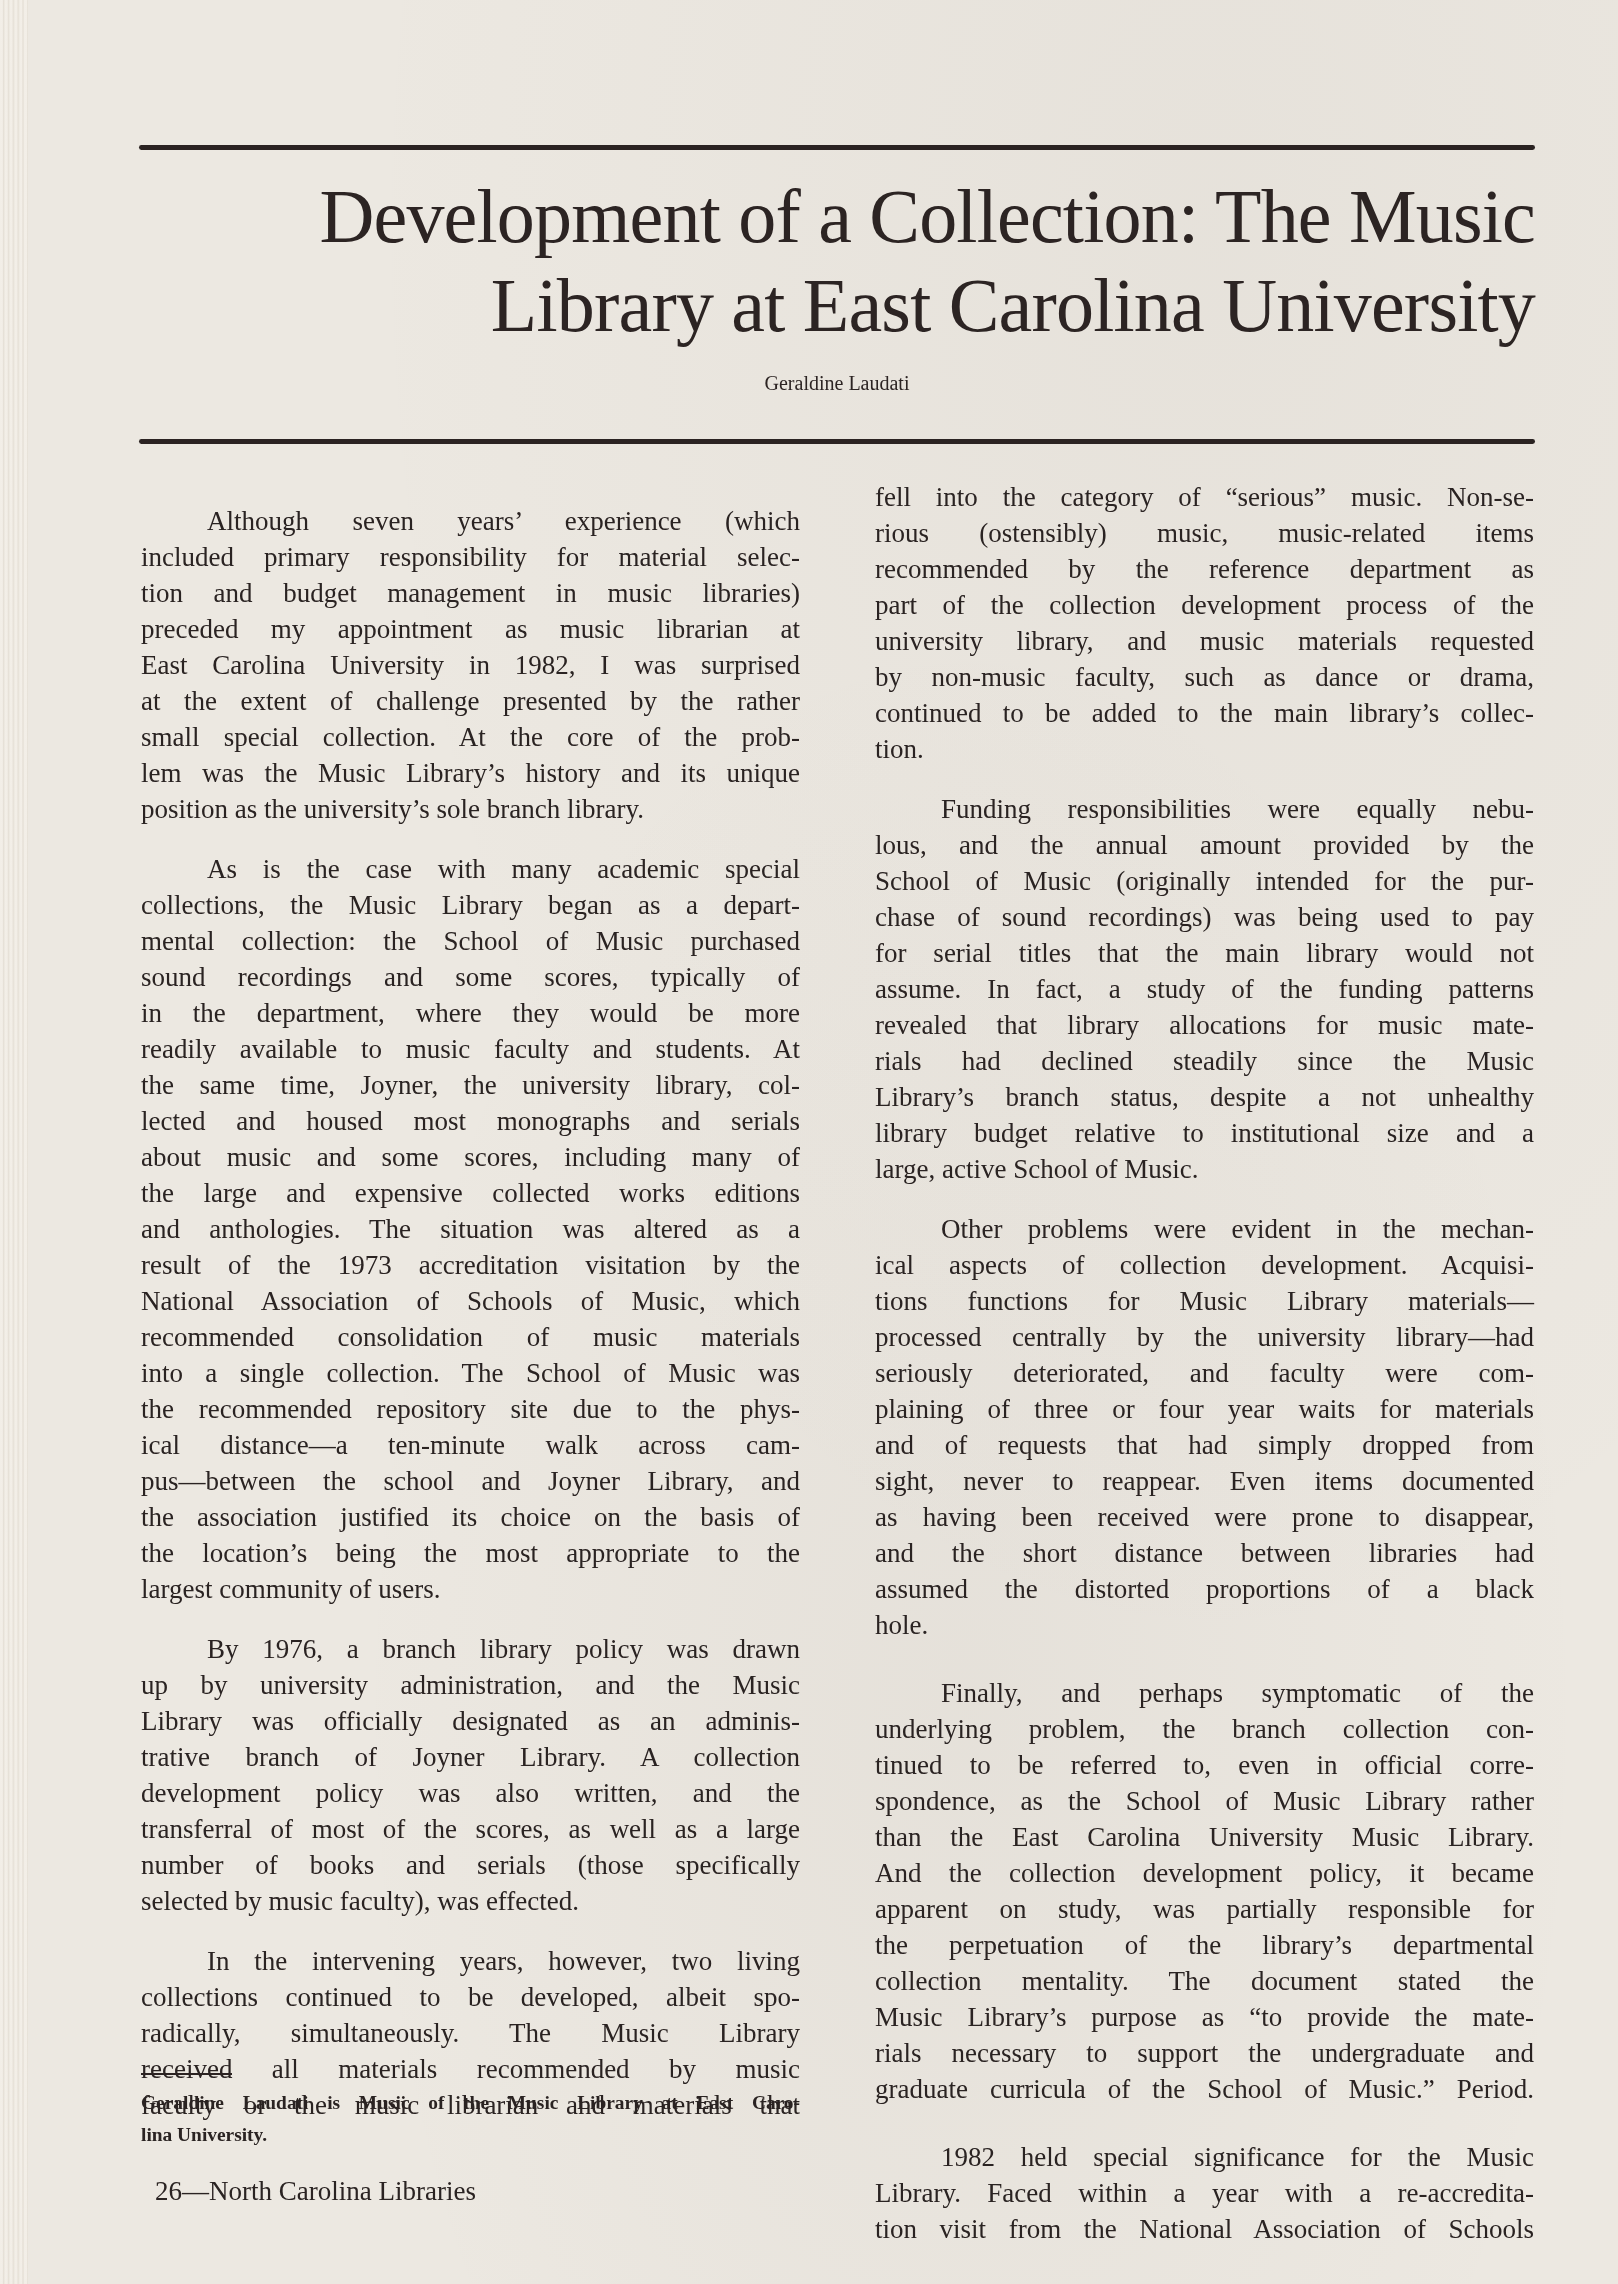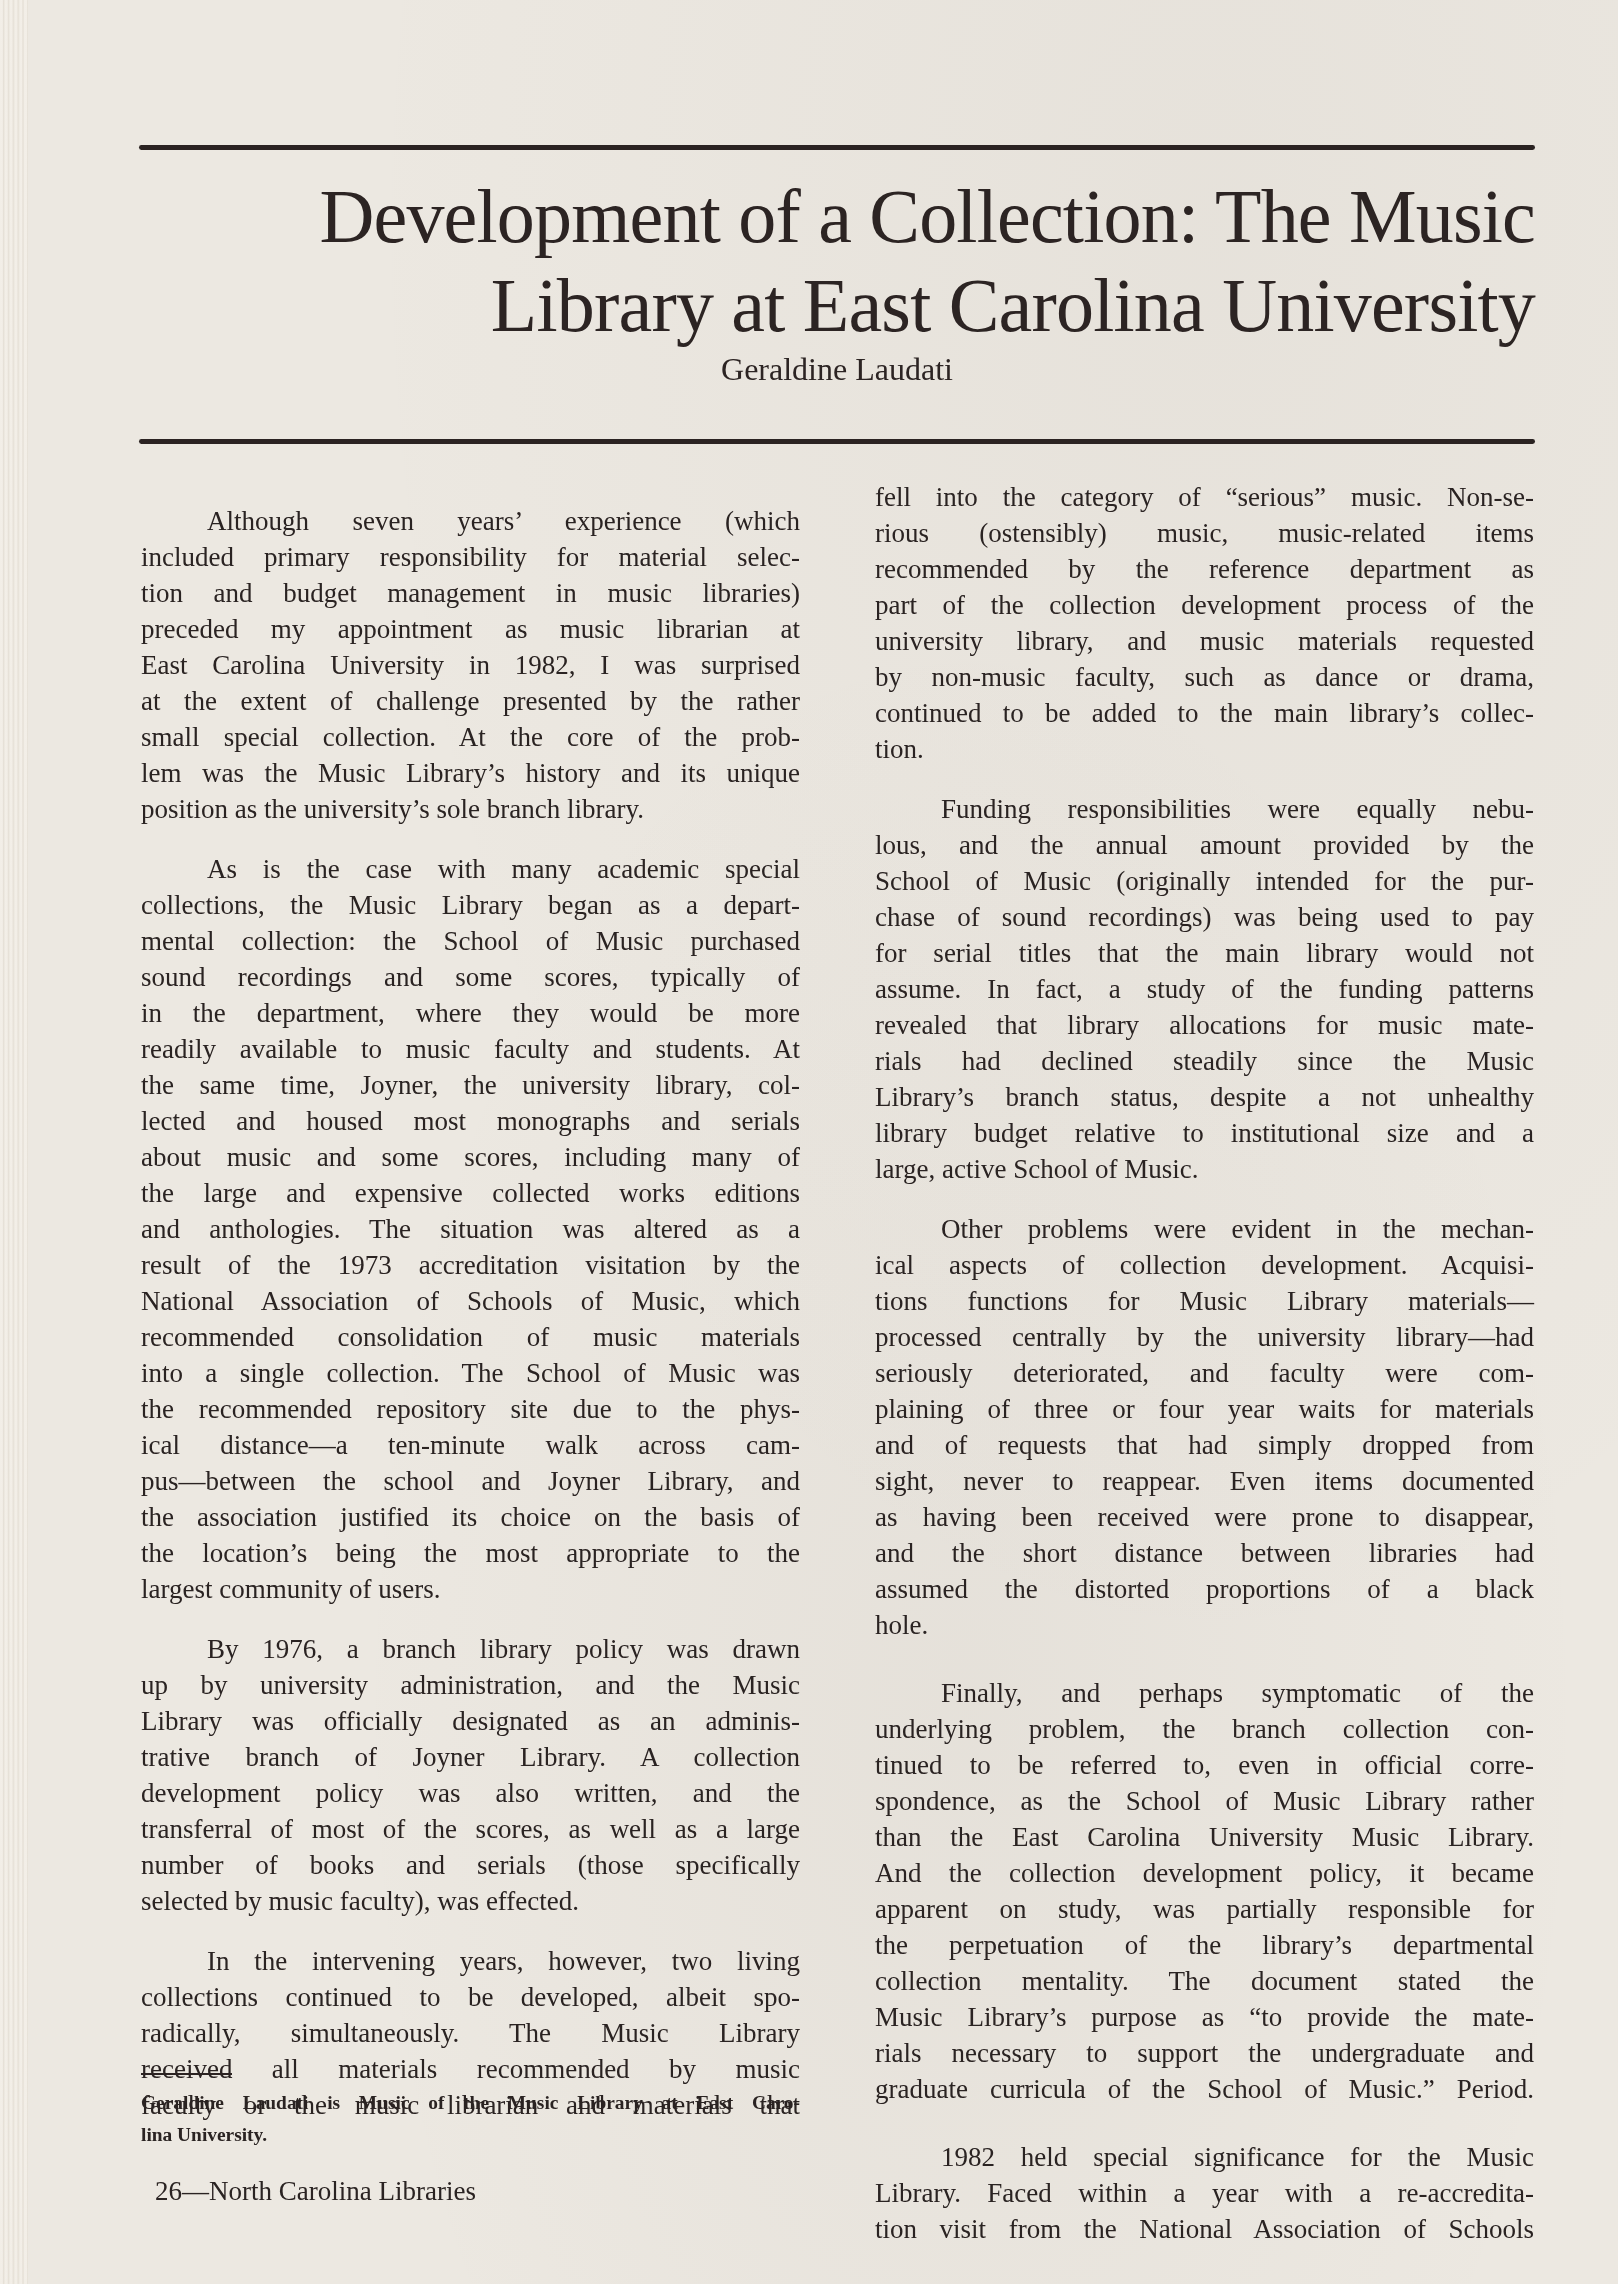--- a/index.html
+++ b/index.html
@@ -30,24 +30,24 @@
 
   .title {
     position: absolute; left: 139px; width: 1396px; top: 172px;
     text-align: right;
     font-family: "Liberation Serif", "DejaVu Serif", serif;
     font-size: 76px; line-height: 89px; letter-spacing: -0.8px;
     color: #2c2423;
   }
   .title div { white-space: nowrap; }
   .byline {
-    position: absolute; left: 139px; width: 1396px; top: 350px;
+    position: absolute; left: 139px; width: 1396px; top: 364px;
     text-align: center;
     font-family: "Liberation Serif", "DejaVu Serif", serif;
-    font-size: 32px; line-height: 39px;
+    font-size: 20px; line-height: 39px;
     color: #2c2423;
   }
 
   .col {
     position: absolute; top: 479px; width: 659px;
     font-family: "Liberation Serif", "DejaVu Serif", serif;
     font-size: 27px;
   }
   .col.left { left: 141px; }
   .col.right { left: 875px; }

